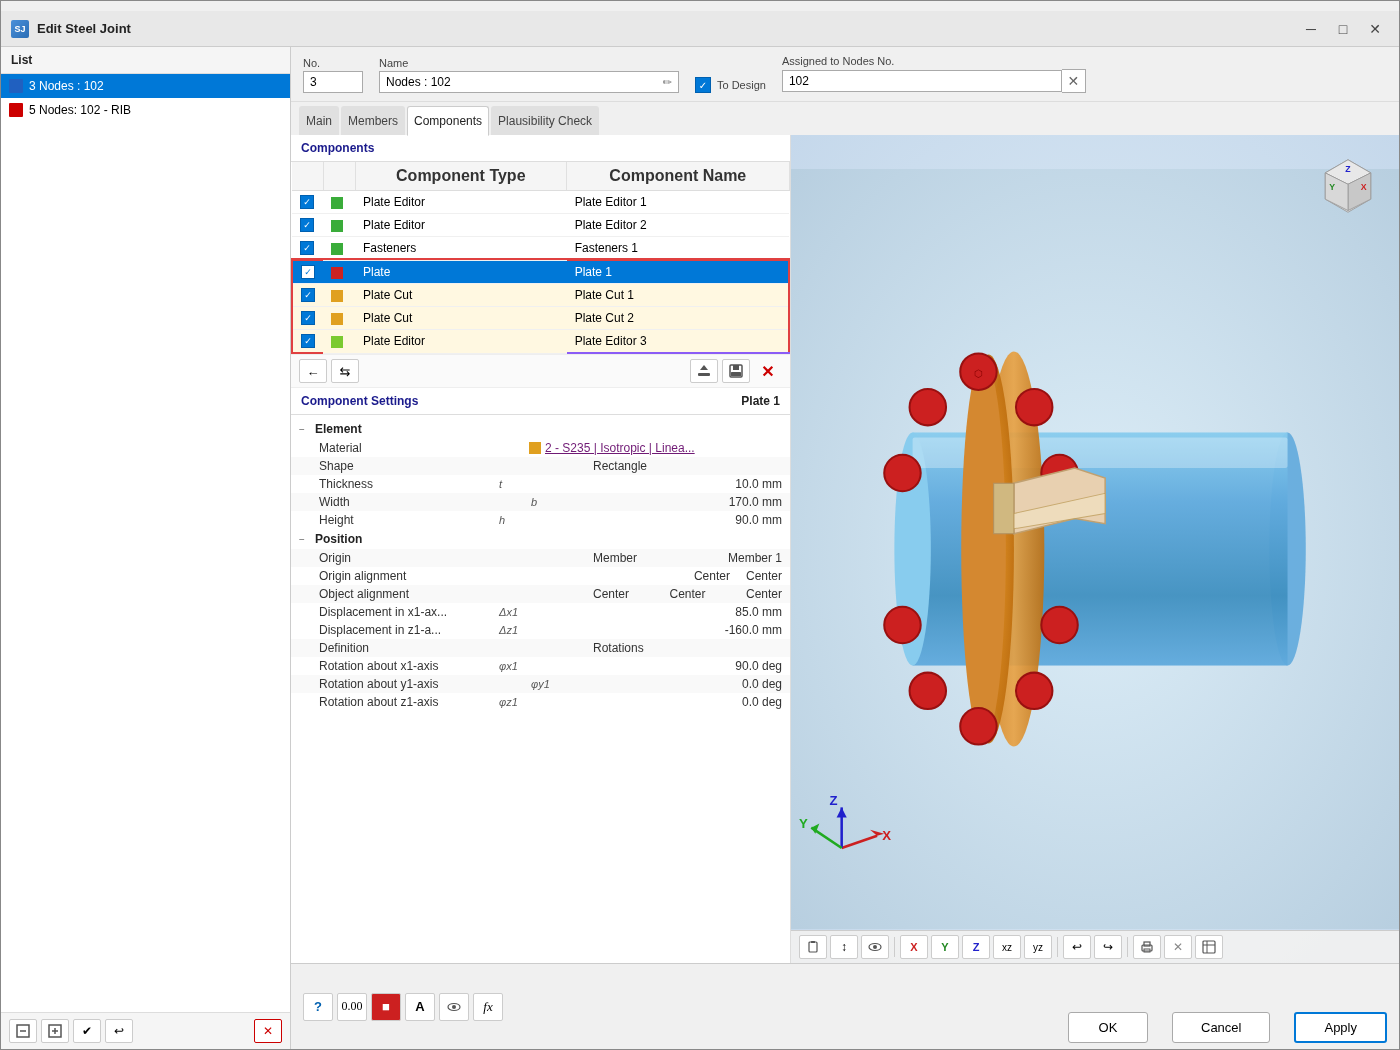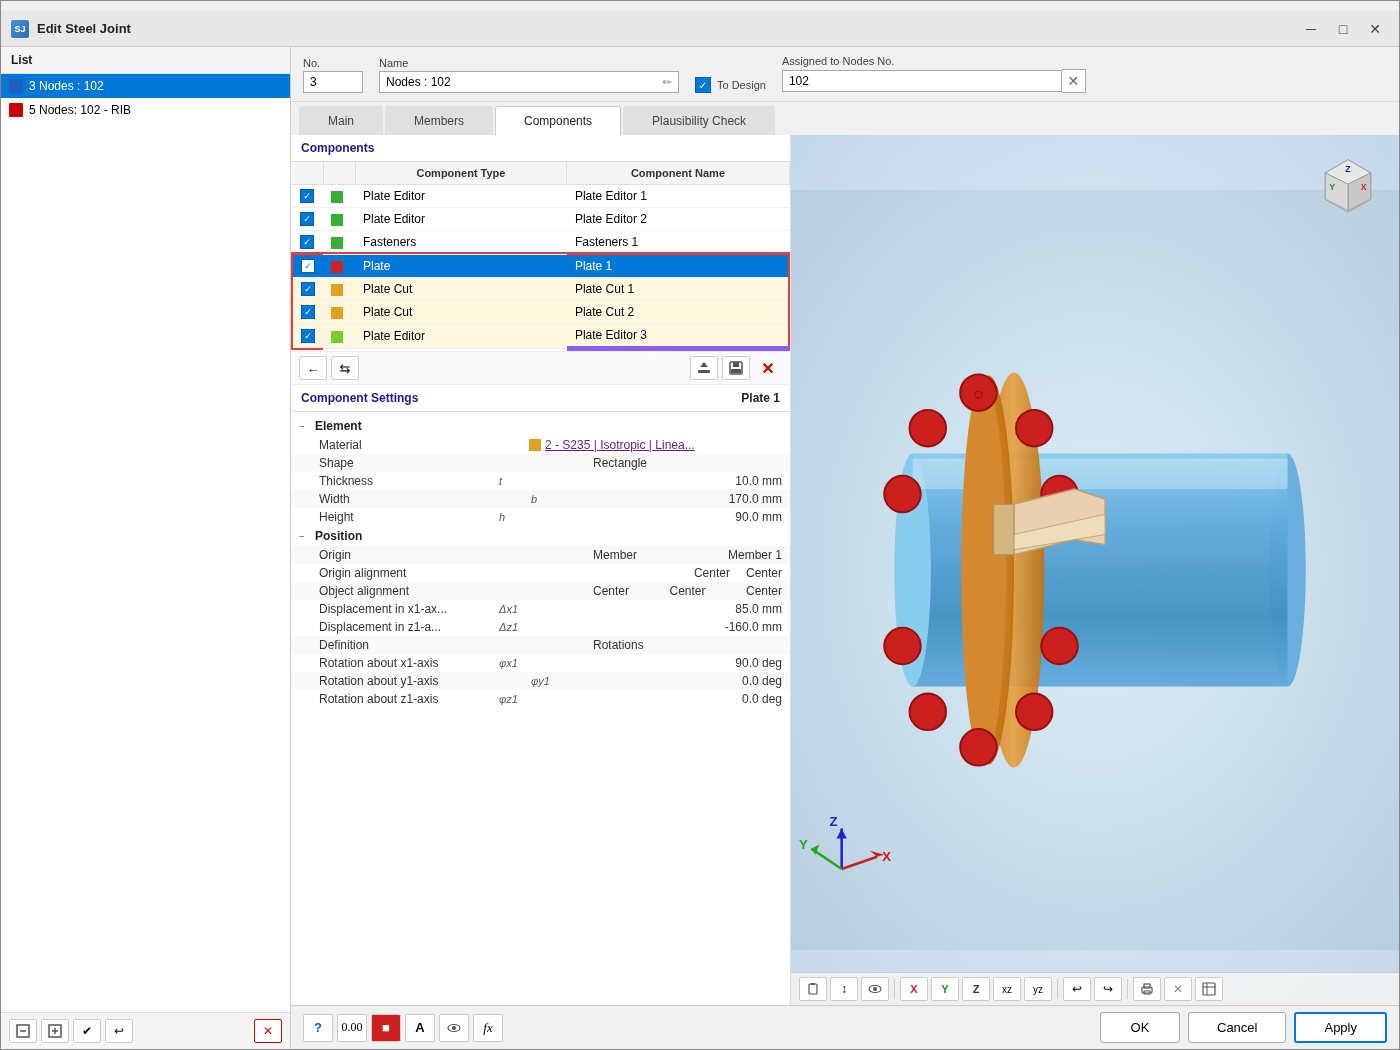--- a/index.html
+++ b/index.html
@@ -41,33 +41,33 @@
     .field-input.small { width: 60px; }
     .field-input.medium { width: 300px; justify-content: space-between; }
     .edit-icon { font-size: 11px; color: #666; cursor: pointer; }
     .checkbox-field { display: flex; align-items: center; gap: 6px; margin-top: 18px; }
     .checkbox-blue { width: 16px; height: 16px; background: #0078d7; border: 1px solid #0060b0; display: flex; align-items: center; justify-content: center; color: white; font-size: 10px; cursor: pointer; }
     .node-field { display: flex; flex-direction: column; gap: 2px; }
     .node-input-row { display: flex; align-items: center; gap: 0; }
     .node-input { border: 1px solid #aaa; background: white; padding: 3px 6px; font-size: 12px; width: 280px; }
     .node-clear-btn { width: 24px; height: 24px; border: 1px solid #aaa; border-left: none; background: white; cursor: pointer; display: flex; align-items: center; justify-content: center; font-size: 14px; color: #666; }
     .tabs { display: flex; padding: 0 8px; background: #f0f0f0; }
-    .tab { padding: 7px 28px; font-size: 12px; cursor: pointer; border: 1px solid transparent; border-bottom: none; margin-right: 2px; background: #e0e0e0; color: #444; border-radius: 3px 3px 0 0; margin-top: 4px; }
+    .tab { padding: 7px 6px; font-size: 12px; cursor: pointer; border: 1px solid transparent; border-bottom: none; margin-right: 2px; background: #e0e0e0; color: #444; border-radius: 3px 3px 0 0; margin-top: 4px; }
     .tab.active { background: white; border-color: #ccc; color: #222; font-weight: 500; border-bottom: 1px solid white; margin-bottom: -1px; z-index: 1; }
 
     
     .split-view { display: flex; flex: 1; overflow: hidden; }
 
     
     .left-pane { width: 500px; background: white; border-right: 1px solid #ddd; display: flex; flex-direction: column; overflow-y: auto; }
 
     
     .section-header { padding: 6px 10px; font-weight: 600; font-size: 12px; color: #1a1a8c; border-bottom: 1px solid #ddd; }
     .components-table { width: 100%; border-collapse: collapse; }
-    .components-table th { background: #f5f5f5; padding: 5px 8px; text-align: center; border-bottom: 1px solid #ddd; font-weight: 600; font-size: 11px; color: #333; border-right: 1px solid #e0e0e0; }
+    .components-table th { background: #f5f5f5; padding: 5px 8px; text-align: center; border-bottom: 1px solid #ddd; font-weight: 600; font-size: 16px; color: #333; border-right: 1px solid #e0e0e0; }
     .components-table td { padding: 4px 8px; border-bottom: 1px solid #f0f0f0; font-size: 12px; vertical-align: middle; }
     .comp-row-selected { background: #0078d7 !important; color: white; }
     .comp-row-selected td { color: white; }
     .comp-row-highlighted { background: #fff8e1 !important; border: 1px solid #f0c040; }
 
     .comp-checkbox { width: 14px; height: 14px; background: #0078d7; border: 1px solid #0060b0; display: flex; align-items: center; justify-content: center; color: white; font-size: 9px; cursor: pointer; }
     .color-square { width: 12px; height: 12px; display: inline-block; margin-right: 4px; vertical-align: middle; }
     .sq-green { background: #3aac3a; }
     .sq-red { background: #cc2222; }
     .sq-yellow { background: #e0a020; }
@@ -109,21 +109,21 @@
 
     
     .viewport-toolbar { position: absolute; bottom: 0; left: 0; right: 0; background: rgba(240,240,240,0.95); border-top: 1px solid #ccc; padding: 4px 8px; display: flex; gap: 3px; align-items: center; }
     .vp-btn { width: 28px; height: 24px; border: 1px solid #ccc; background: white; cursor: pointer; display: flex; align-items: center; justify-content: center; font-size: 12px; border-radius: 2px; }
     .vp-separator { width: 1px; height: 20px; background: #ccc; margin: 0 2px; }
 
     
     .bottom-bar { background: #f0f0f0; border-top: 1px solid #ccc; padding: 6px 12px; display: flex; align-items: center; gap: 8px; }
     .bottom-tools { display: flex; gap: 4px; flex: 1; }
     .bottom-btn { width: 30px; height: 28px; border: 1px solid #ccc; background: white; cursor: pointer; display: flex; align-items: center; justify-content: center; font-size: 13px; border-radius: 2px; }
-    .dialog-buttons { display: flex; gap: 8px; margin-left: auto; }
+    .dialog-buttons { display: flex; gap: 24px; margin-left: auto; margin-top: 42px; }
     .dialog-btn { padding: 6px 28px; border: 1px solid #aaa; background: white; cursor: pointer; font-size: 13px; border-radius: 3px; min-width: 80px; }
     .dialog-btn.apply { background: white; border: 2px solid #0078d7; font-weight: 500; }
   </style>
 </head>
 <body>
 
 <div class="window">
 
   <div class="title-bar">
     <div class="title-bar-left">
@@ -296,21 +296,21 @@
             }
             
             tbody tr:nth-child(4) td:first-child { border-top: 2px solid #e04040; border-left: 2px solid #e04040; }
             tbody tr:nth-child(4) td:last-child { border-top: 2px solid #e04040; border-right: 2px solid #e04040; }
             tbody tr:nth-child(5) td:first-child,
             tbody tr:nth-child(6) td:first-child,
             tbody tr:nth-child(7) td:first-child { border-left: 2px solid #e04040; }
             tbody tr:nth-child(5) td:last-child,
             tbody tr:nth-child(6) td:last-child { border-right: 2px solid #e04040; }
             tbody tr:nth-child(7) td:first-child { border-bottom: 2px solid #e04040; }
-            tbody tr:nth-child(7) td:last-child { border-bottom: 5px solid #8b5cf6; border-right: 2px solid #e04040; margin-top: 6px; }
+            tbody tr:nth-child(7) td:last-child { border-bottom: 2px solid #8b5cf6; border-right: 2px solid #e04040; margin-top: 6px; }
           </style>
 
           <div class="comp-toolbar">
             <button class="comp-toolbar-btn">←</button>
             <button class="comp-toolbar-btn">⇆</button>
             <div class="comp-toolbar-spacer"></div>
             <button class="comp-toolbar-btn">
               <svg width="16" height="16" viewBox="0 0 16 16">
                   <rect x="2" y="10" width="12" height="3" rx="1" fill="#555"></rect>
                   <polygon points="8,2 12,7 4,7" fill="#555"></polygon>

